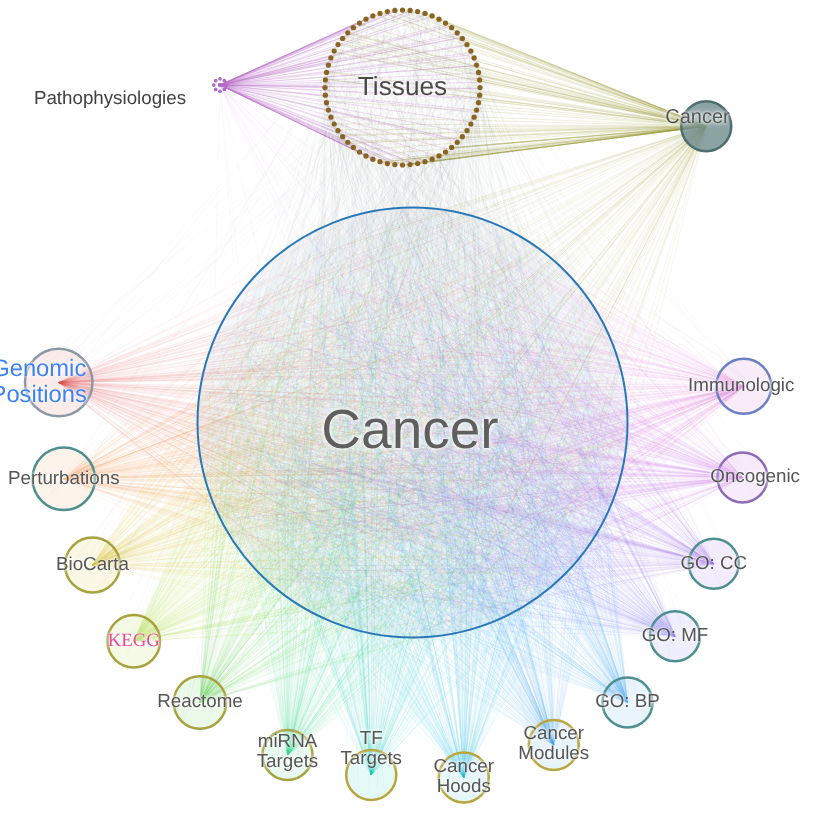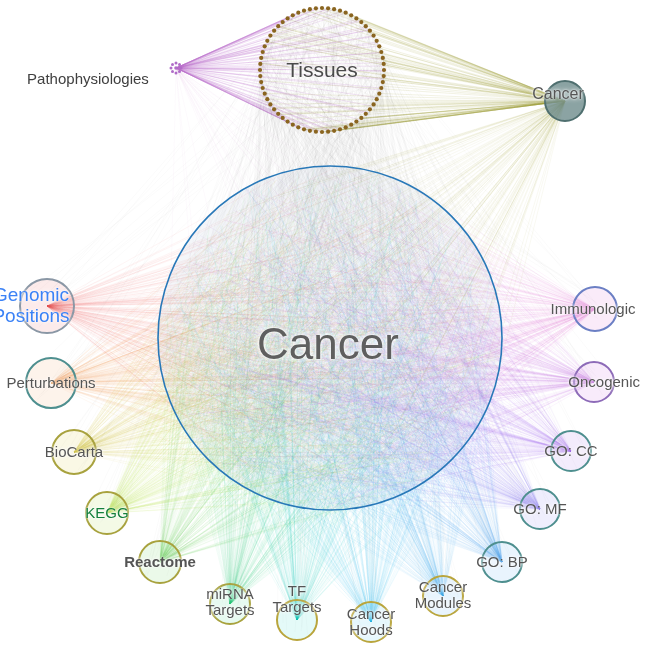--- a/index.html
+++ b/index.html
@@ -3059,22 +3059,22 @@
       <circle cx="595" cy="309" r="22" fill="#d95ad0" fill-opacity="0.12" stroke="#6b7fc4" stroke-width="2"></circle>
     </svg>
   <div class="label-layer">
       <div class="node-label" style="left: 328px; top: 344px; width: 220px; font-size: 44px; color: rgb(95, 95, 95);">Cancer</div>
       <div class="node-label" style="left: 322px; top: 70px; width: 130px; font-size: 21px; color: rgb(74, 74, 74);">Tissues</div>
       <div class="node-label" style="left: 88px; top: 68px; width: 160px; font-size: 15px; color: #404040; margin-top: 11px;">Pathophysiologies</div>
       <div class="node-label" style="left: 558px; top: 94px; width: 80px; font-size: 16px; color: rgb(85, 85, 85);">Cancer</div>
       <div class="node-label" style="left: 31px; top: 306px; width: 85px; font-size: 19px; color: #3b82f6;">Genomic Positions</div>
       <div class="node-label" style="left: 51px; top: 383px; width: 110px; font-size: 15px; color: rgb(85, 85, 85);">Perturbations</div>
       <div class="node-label" style="left: 74px; top: 452px; width: 80px; font-size: 15px; color: rgb(85, 85, 85);">BioCarta</div>
-      <div class="node-label" style="left: 107px; top: 513px; width: 60px; font-size: 15px; color: #15803d;">KEGG</div>
-      <div class="node-label" style="left: 160px; top: 562px; width: 92px; font-size: 15px; color: rgb(85, 85, 85); font-weight: bold;">Reactome</div>
+      <div class="node-label" style="left: 107px; top: 513px; width: 60px; font-size: 15px; color: #ec4899; font-family: Liberation Serif, serif;">KEGG</div>
+      <div class="node-label" style="left: 160px; top: 562px; width: 92px; font-size: 15px; color: rgb(85, 85, 85);">Reactome</div>
       <div class="node-label" style="left: 230px; top: 602px; width: 70px; font-size: 15px; color: rgb(85, 85, 85);">miRNA Targets</div>
       <div class="node-label" style="left: 297px; top: 599px; width: 58px; font-size: 15px; color: rgb(85, 85, 85);">TF Targets</div>
       <div class="node-label" style="left: 443px; top: 595px; width: 76px; font-size: 15px; color: rgb(85, 85, 85);">Cancer Modules</div>
       <div class="node-label" style="left: 371px; top: 622px; width: 64px; font-size: 15px; color: rgb(85, 85, 85);">Cancer Hoods</div>
       <div class="node-label" style="left: 502px; top: 562px; width: 70px; font-size: 15px; color: rgb(85, 85, 85);">GO: BP</div>
       <div class="node-label" style="left: 540px; top: 509px; width: 70px; font-size: 15px; color: rgb(85, 85, 85);">GO: MF</div>
       <div class="node-label" style="left: 571px; top: 451px; width: 70px; font-size: 15px; color: rgb(85, 85, 85);">GO: CC</div>
       <div class="node-label" style="left: 594px; top: 382px; width: 92px; font-size: 15px; color: rgb(85, 85, 85); text-align: right;">Oncogenic</div>
       <div class="node-label" style="left: 593px; top: 309px; width: 104px; font-size: 15px; color: rgb(85, 85, 85);">Immunologic</div>
     </div>

